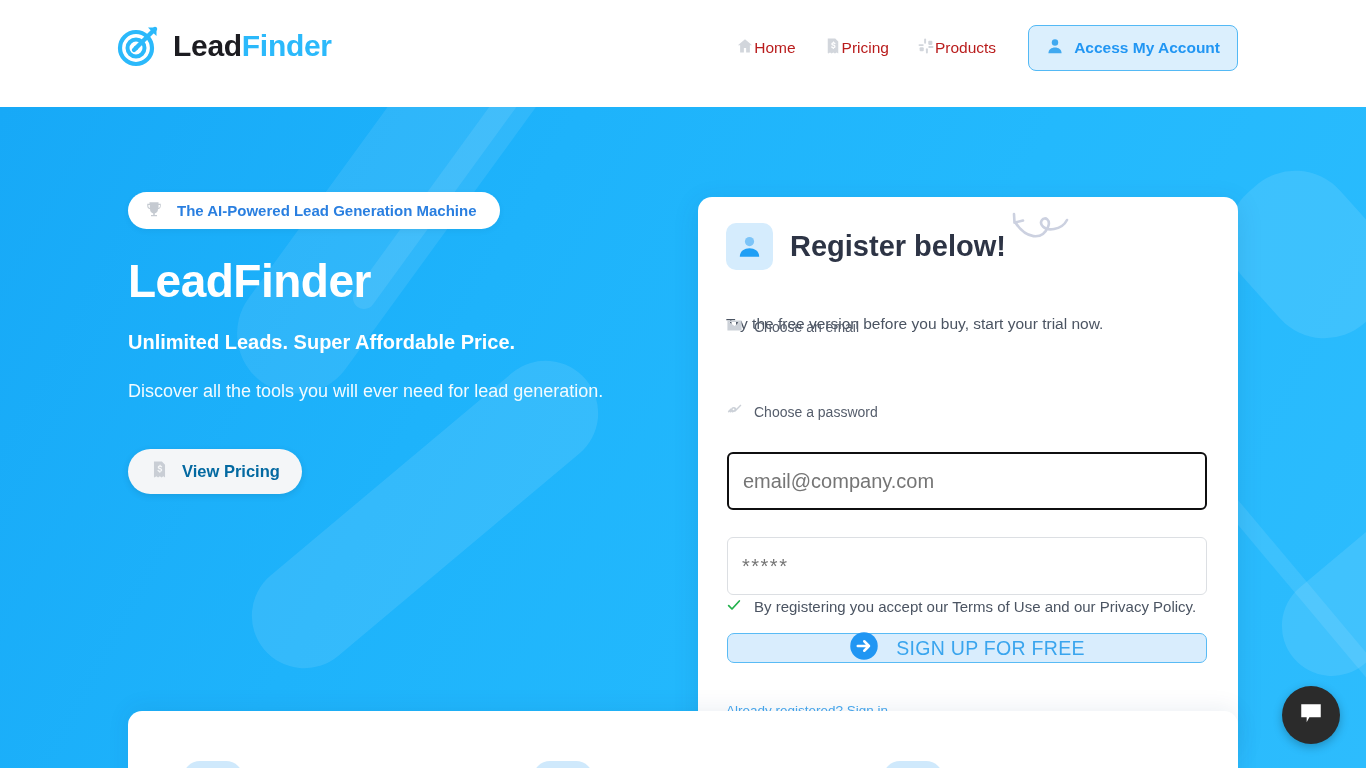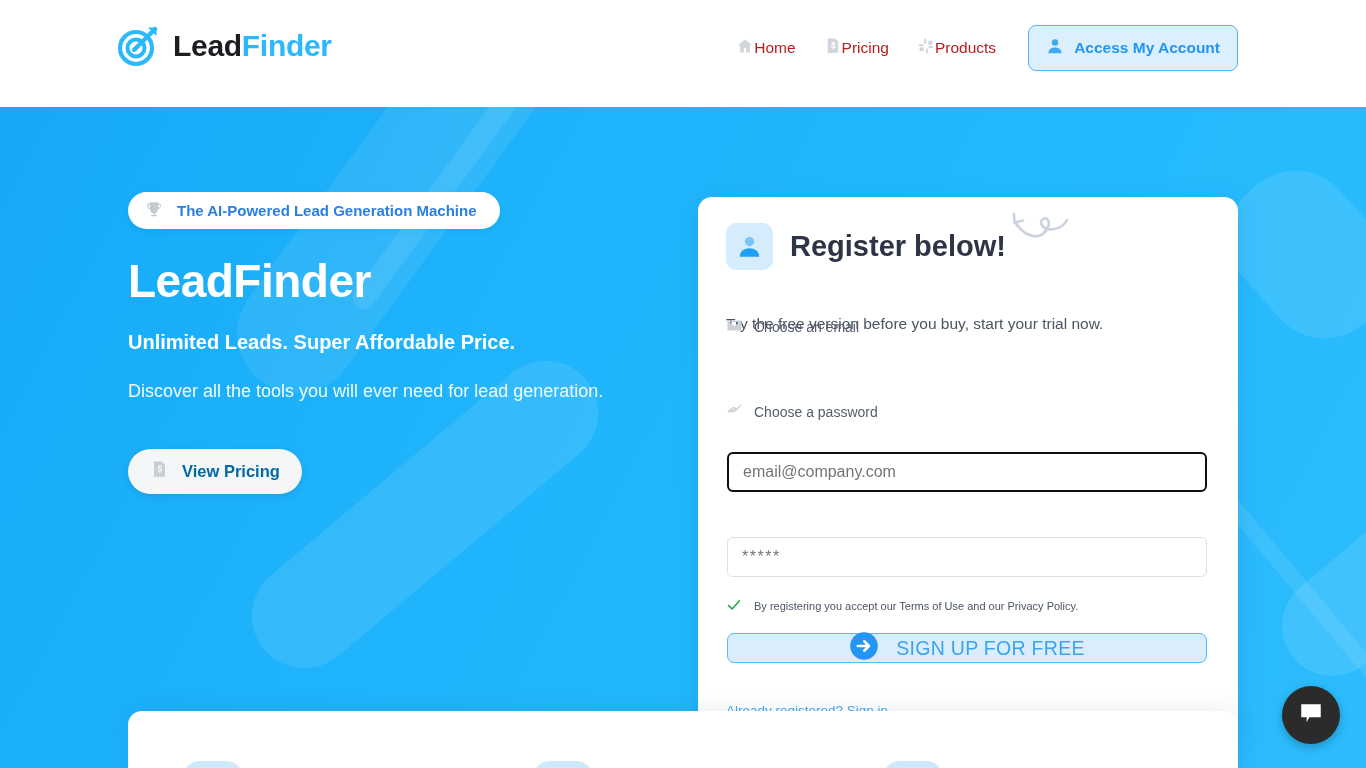--- a/index.html
+++ b/index.html
@@ -133,43 +133,43 @@
   .field-label {
     position: absolute; left: 28px;
     display: flex; align-items: center; gap: 11px;
     font-size: 14px; color: #555d6b;
   }
   .lbl-email { top: 120px; }
   .lbl-pass  { top: 205px; }
 
   .text-input {
     position: absolute; left: 29px;
-    width: 480px; height: 40px;
+    width: 480px; height: 58px;
     font-family: "Liberation Sans", sans-serif;
-    font-size: 16px;
+    font-size: 20px;
     padding: 16px 14px;
     border-radius: 6px;
     background: #ffffff;
     outline: none;
   }
   .input-email {
     top: 255px;
     border: 2px solid #0f0f10;
     color: #9aa0a8;
   }
   .input-pass {
     top: 340px;
     border: 1px solid #dcdfe3;
     color: #9aa0a8;
     letter-spacing: 1.5px;
   }
   .terms-row {
     position: absolute; left: 28px; top: 400px;
     display: flex; align-items: center; gap: 12px;
-    font-size: 11px; color: #4b5462;
+    font-size: 15px; color: #4b5462;
   }
   .signup-btn {
     position: absolute; left: 29px; top: 436px;
     width: 480px; height: 30px;
     display: flex; align-items: center; justify-content: center; gap: 17px;
     background: #d9edfd;
     border: 1px solid #59bbf5;
     border-radius: 7px;
     color: #3aa5ee; font-size: 19.5px; font-weight: normal;
     letter-spacing: 0.3px;

